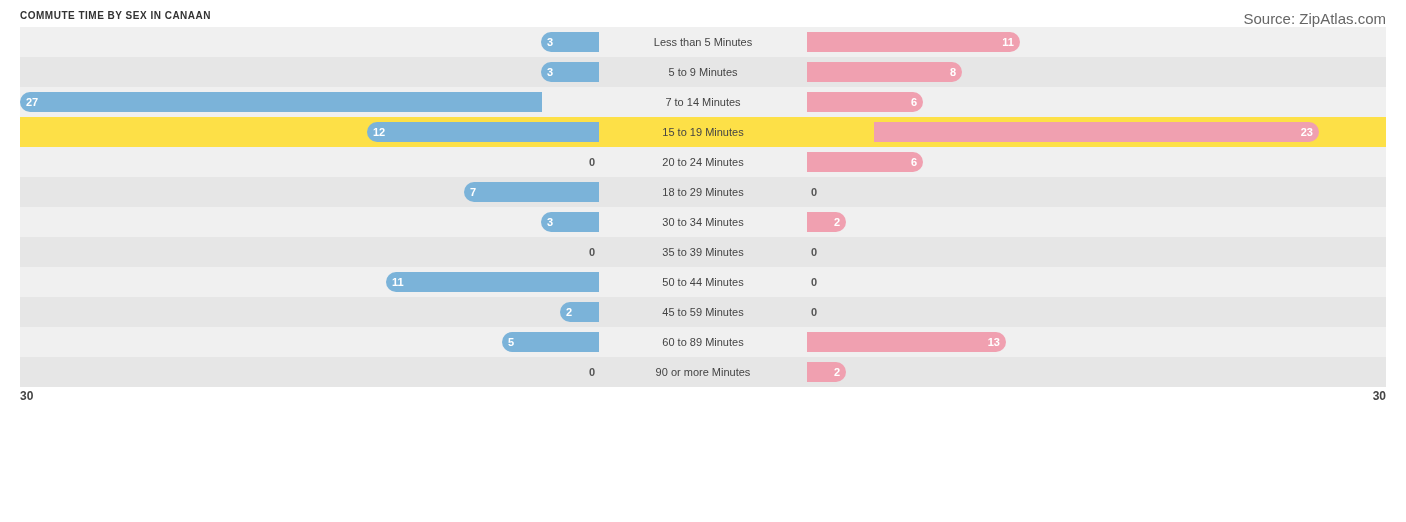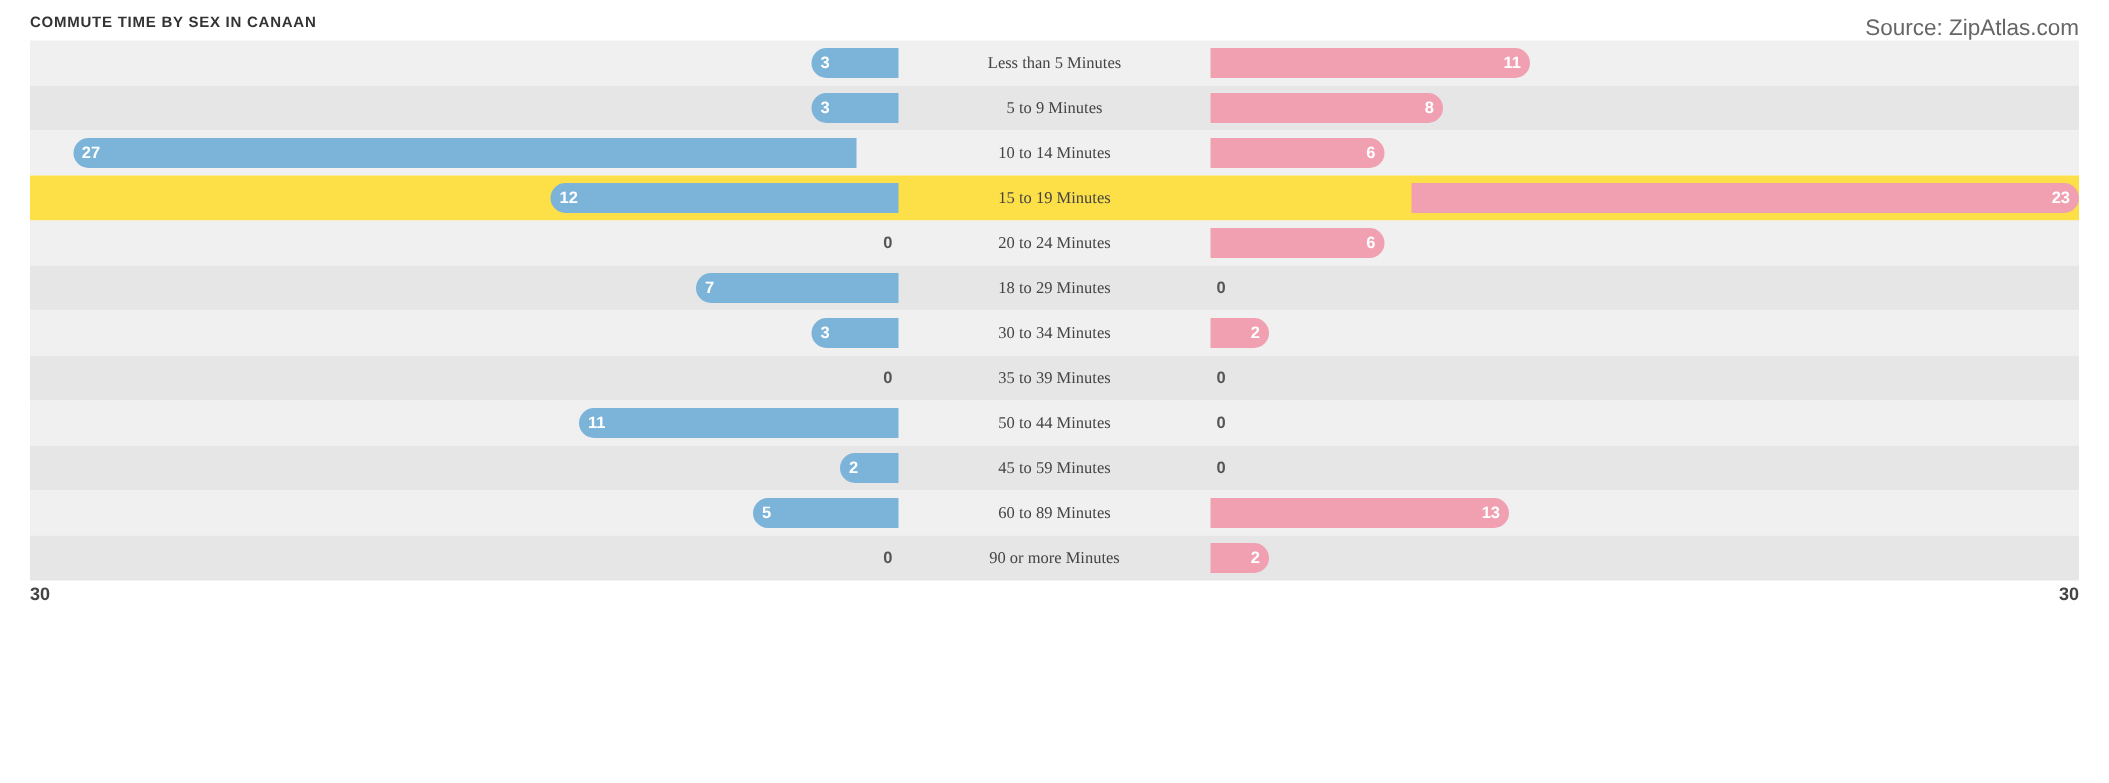--- a/index.html
+++ b/index.html
@@ -94,21 +94,20 @@
       justify-content: flex-start;
       height: 100%;
     }
     .center-label-col {
       width: 200px;
       flex-shrink: 0;
       text-align: center;
       font-size: 11px;
       color: #444;
       z-index: 2;
-      font-family: Liberation Serif, serif;
     }
     .legend {
       display: flex;
       justify-content: center;
       gap: 30px;
       margin-top: 4px;
     }
     .legend-item {
       display: flex;
       align-items: center;
@@ -173,40 +172,40 @@
           </div>
         </div>
         <div class="center-label-col">5 to 9 Minutes</div>
         <div class="right-half" style="display: flex; align-items: center; justify-content: flex-start; padding-left: 4px;">
           <div class="bar-female" style="width: 155px;">
             <span class="bar-value">8</span>
           </div>
         </div>
       </div>
       <div class="row-wrapper" style="background: rgb(240, 240, 240); height: 30px;">
-        <div class="left-half" style="display: flex; align-items: center; justify-content: center; padding-right: 4px;">
+        <div class="left-half" style="display: flex; align-items: center; justify-content: flex-start; padding-right: 4px;">
           <div class="bar-male" style="width: 522px;">
             <span class="bar-value">27</span>
           </div>
         </div>
-        <div class="center-label-col">10 to 14 Minutes</div>
+        <div class="center-label-col">7 to 14 Minutes</div>
         <div class="right-half" style="display: flex; align-items: center; justify-content: flex-start; padding-left: 4px;">
           <div class="bar-female" style="width: 116px;">
             <span class="bar-value">6</span>
           </div>
         </div>
       </div>
       <div class="row-wrapper" style="background: #fde047; height: 30px;">
         <div class="left-half" style="display: flex; align-items: center; justify-content: flex-end; padding-right: 4px;">
           <div class="bar-male" style="width: 232px;">
             <span class="bar-value">12</span>
           </div>
         </div>
         <div class="center-label-col">15 to 19 Minutes</div>
-        <div class="right-half" style="display: flex; align-items: center; justify-content: flex-end; padding-left: 4px;">
+        <div class="right-half" style="display: flex; align-items: center; justify-content: center; padding-left: 4px;">
           <div class="bar-female" style="width: 445px;">
             <span class="bar-value">23</span>
           </div>
         </div>
       </div>
       <div class="row-wrapper" style="background: rgb(240, 240, 240); height: 30px;">
         <div class="left-half" style="display: flex; align-items: center; justify-content: flex-end; padding-right: 4px;">
           <span class="outer-value-left">0</span>
         </div>
         <div class="center-label-col">20 to 24 Minutes</div>

